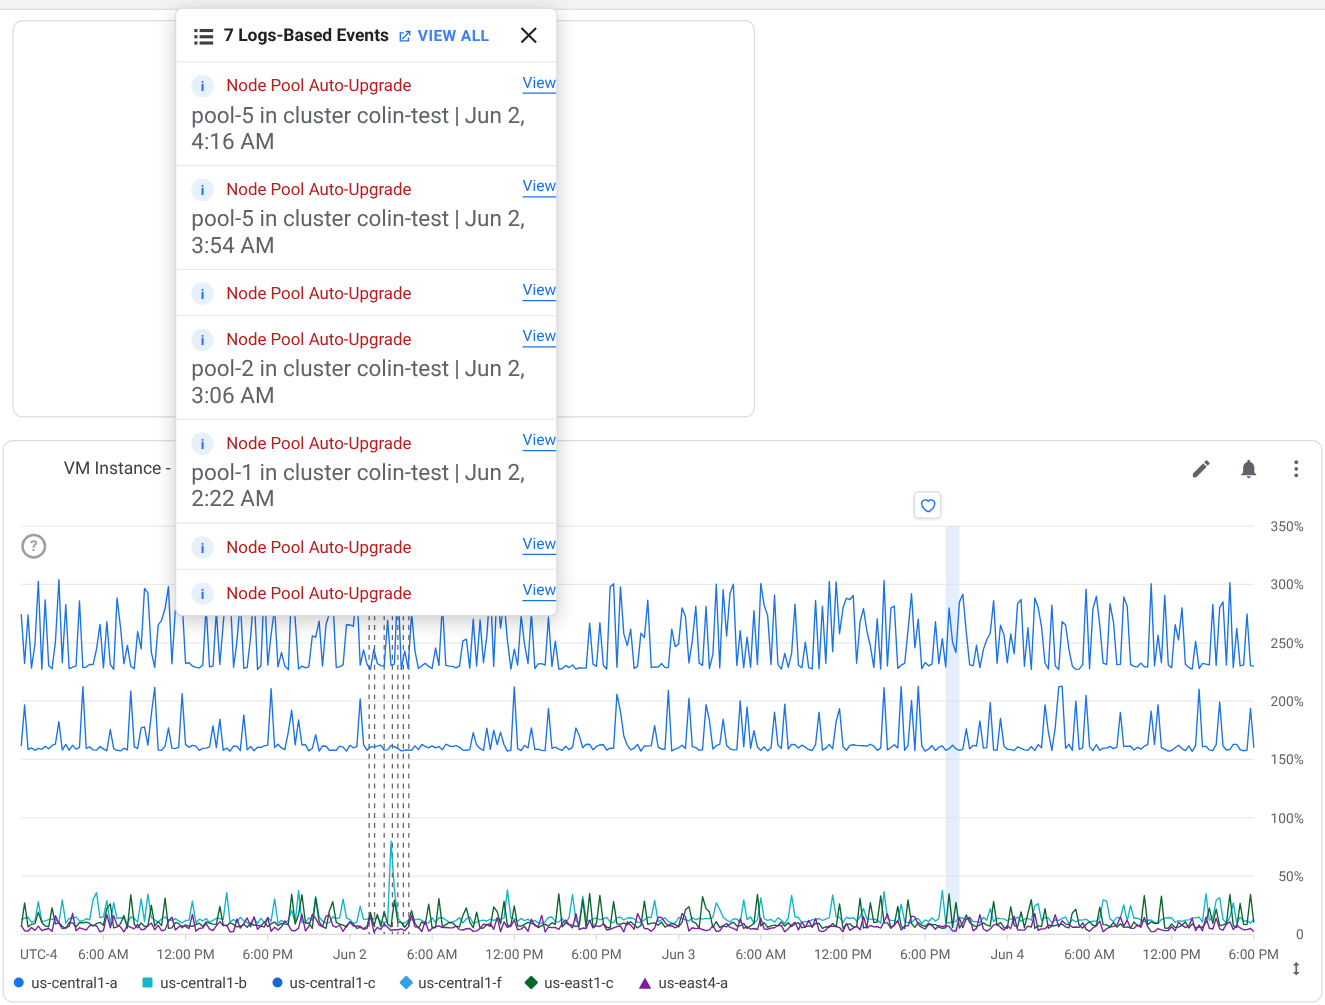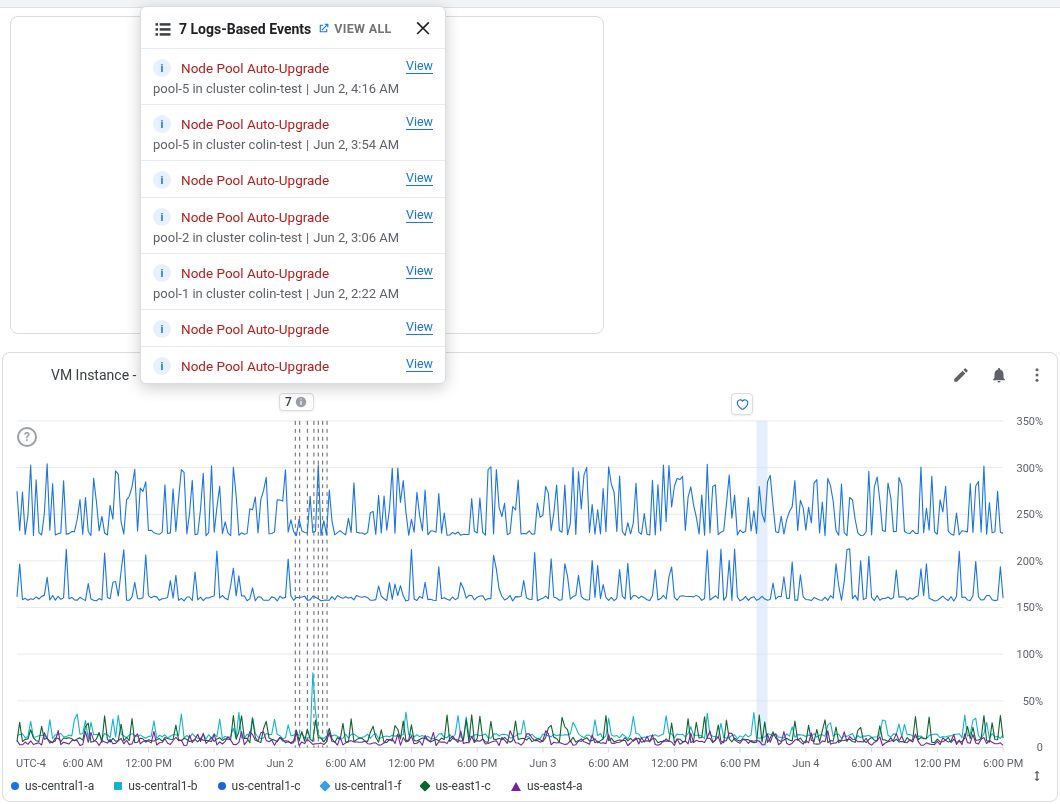--- a/index.html
+++ b/index.html
@@ -85,38 +85,38 @@
     position:absolute; left: 140px; top: 6px; width: 306px;
     background:#fff; border:1px solid #dadce0; border-radius:6px;
     box-shadow: 0 4px 16px rgba(0,0,0,.2); z-index: 50;
   }
   .popup-head {
     display:flex; align-items:center; justify-content:space-between;
     padding: 10px 12px 8px 12px;
   }
   .popup-headl { display:flex; align-items:center; gap:6px; }
   .popup-title { font-weight:700; font-size:14px; color:#202124; }
-  .viewall { display:inline-flex; align-items:center; gap:4px; color:#737373; font-size:12.5px; font-weight:700; letter-spacing:.3px; cursor:pointer; }
+  .viewall { display:inline-flex; align-items:center; gap:4px; color:#3b82f6; font-size:12.5px; font-weight:700; letter-spacing:.3px; cursor:pointer; }
   .closebtn { cursor:pointer; color:#202124; }
 
   .eventrow { border-top:1px solid #e8eaed; padding: 10px 12px 8px 12px; position:relative; }
   .eventline1 { display:flex; align-items:center; gap:10px; }
   .infobadge {
     width:18px;height:18px;border-radius:50%;
     background:#e8f0fe;color:#1a73e8;
     display:flex;align-items:center;justify-content:center;
     font-weight:700;font-size:11px;
   }
   .evtitle { font-size:13.5px; color:#b91c1c; }
   .viewlink {
-    position:absolute; right:12px; top:9px;
+    position:absolute; right:0; top:9px;
     color:#1a73e8; font-size:12.5px; cursor:pointer;
     border-bottom:1px solid #1a73e8;
   }
-  .evsub { font-size:13px; color:#5f6368; margin-top:4px; margin-left:0; }
+  .evsub { font-size:18px; color:#5f6368; margin-top:4px; margin-left:0; }
   .evsub span.sep { margin:0 4px; }
 </style>
 </head>
 <body>
 
 <div class="page">
   <div class="topstrip"></div>
   <div class="blankpanel"></div>
 
   <div class="chartcard">

